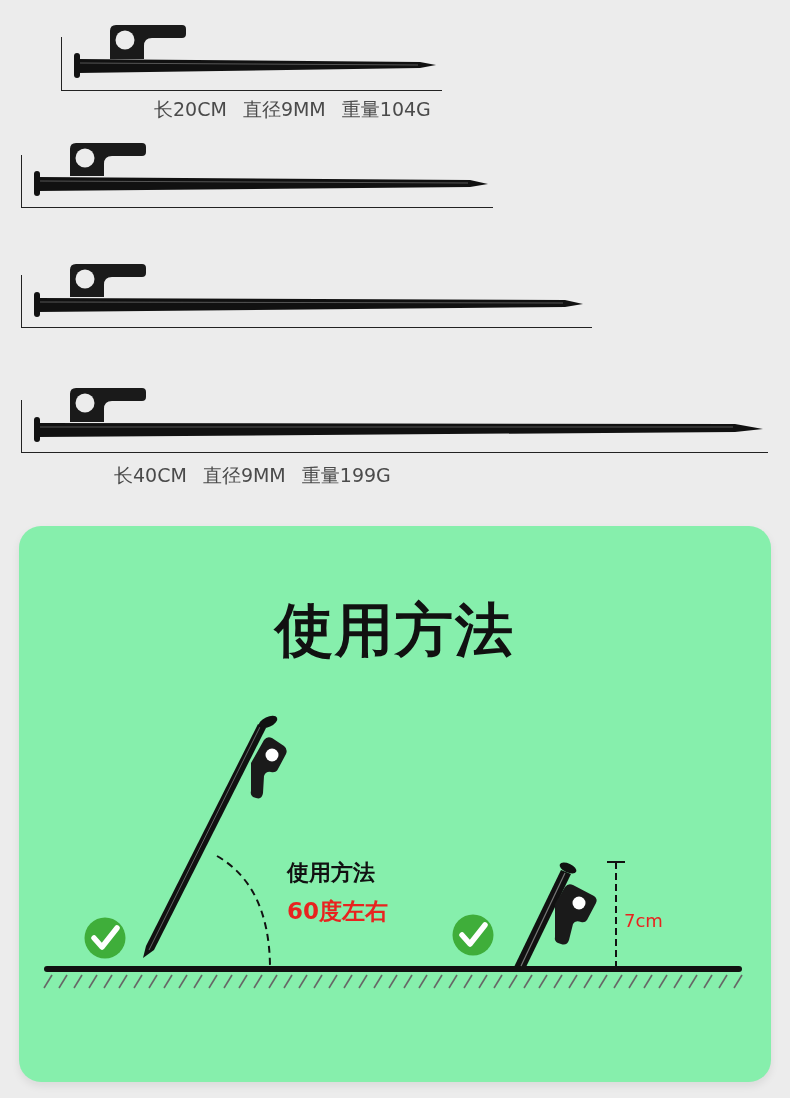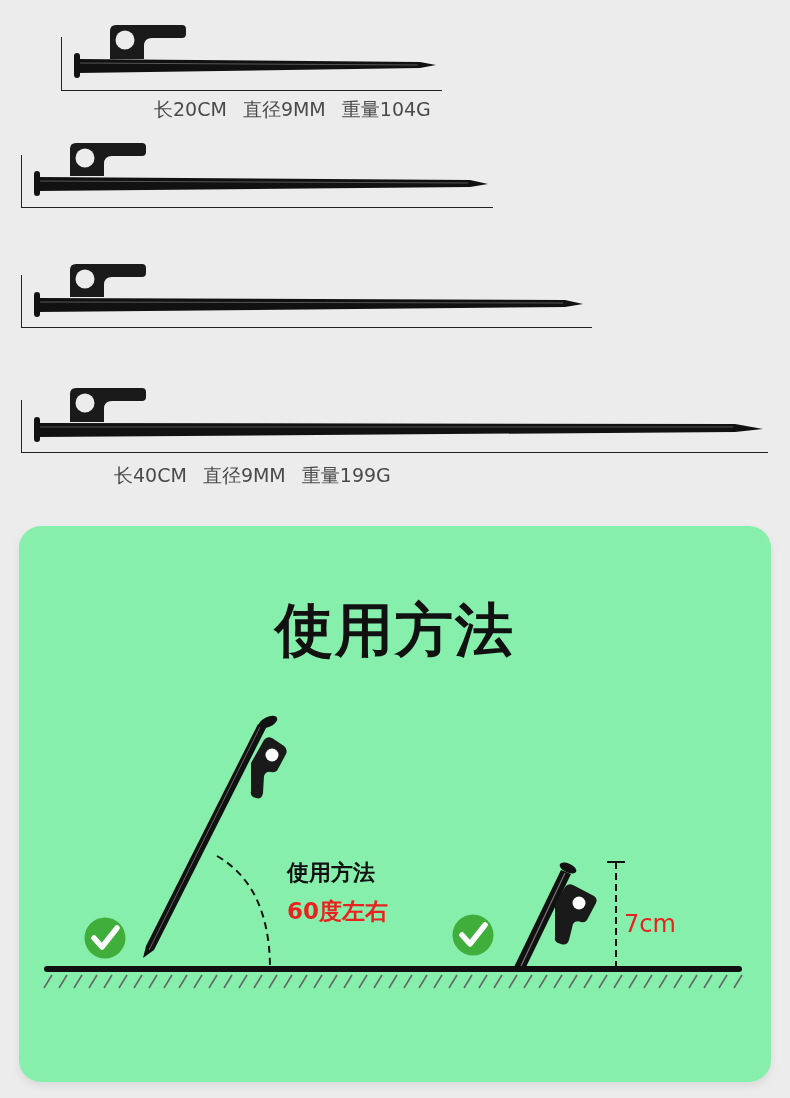--- a/index.html
+++ b/index.html
@@ -7,21 +7,21 @@
   .spec{position:absolute;left:0;width:790px;}
   .bracket{position:absolute;left:21px;border-left:1.3px solid #222;border-bottom:1.3px solid #222;}
   .stake{position:absolute;left:0;top:0;}
   .spec-text{position:absolute;left:114px;font-size:19px;color:#4a4a4a;letter-spacing:0px;white-space:nowrap;}
   .spec-text span{margin-right:10px;}
   .card{position:absolute;left:19px;top:526px;width:752px;height:556px;background:#86efac;border-radius:22px;box-shadow:0 4px 8px rgba(0,0,0,0.08);}
   .card-title{position:absolute;left:0;top:66px;width:752px;text-align:center;font-size:58px;font-weight:bold;color:#111;letter-spacing:2px;}
   .diagram{position:absolute;left:0;top:0;}
   .label-black{position:absolute;left:268px;top:332px;font-size:22px;font-weight:bold;color:#111;}
   .label-red{position:absolute;left:268px;top:362px;font-size:23px;font-weight:bold;color:#e8231f;margin-top:8px;}
-  .label-7cm{position:absolute;left:605px;top:384px;font-size:24px;color:#e8231f;}
+  .label-7cm{position:absolute;left:605px;top:384px;font-size:18px;color:#e8231f;}
 </style>
 </head>
 <body>
 
 <div class="spec" style="top:1px;height:125px;margin-left:40px;">
   <div class="bracket" style="top:36px;width:380px;height:53px;"></div>
   <svg class="stake" width="420" height="90">
     <path d="M70 58 L70 30 Q70 24 76 24 L142 24 Q146 24 146 28 L146 33 Q146 37 142 37 L112 37 Q104 37 104 45 L104 58 Z" fill="#1a1a1a"></path>
     <circle cx="85" cy="39" r="9.5" fill="#ececec"></circle>
     <rect x="34" y="52" width="6" height="25" rx="3" fill="#111"></rect>

